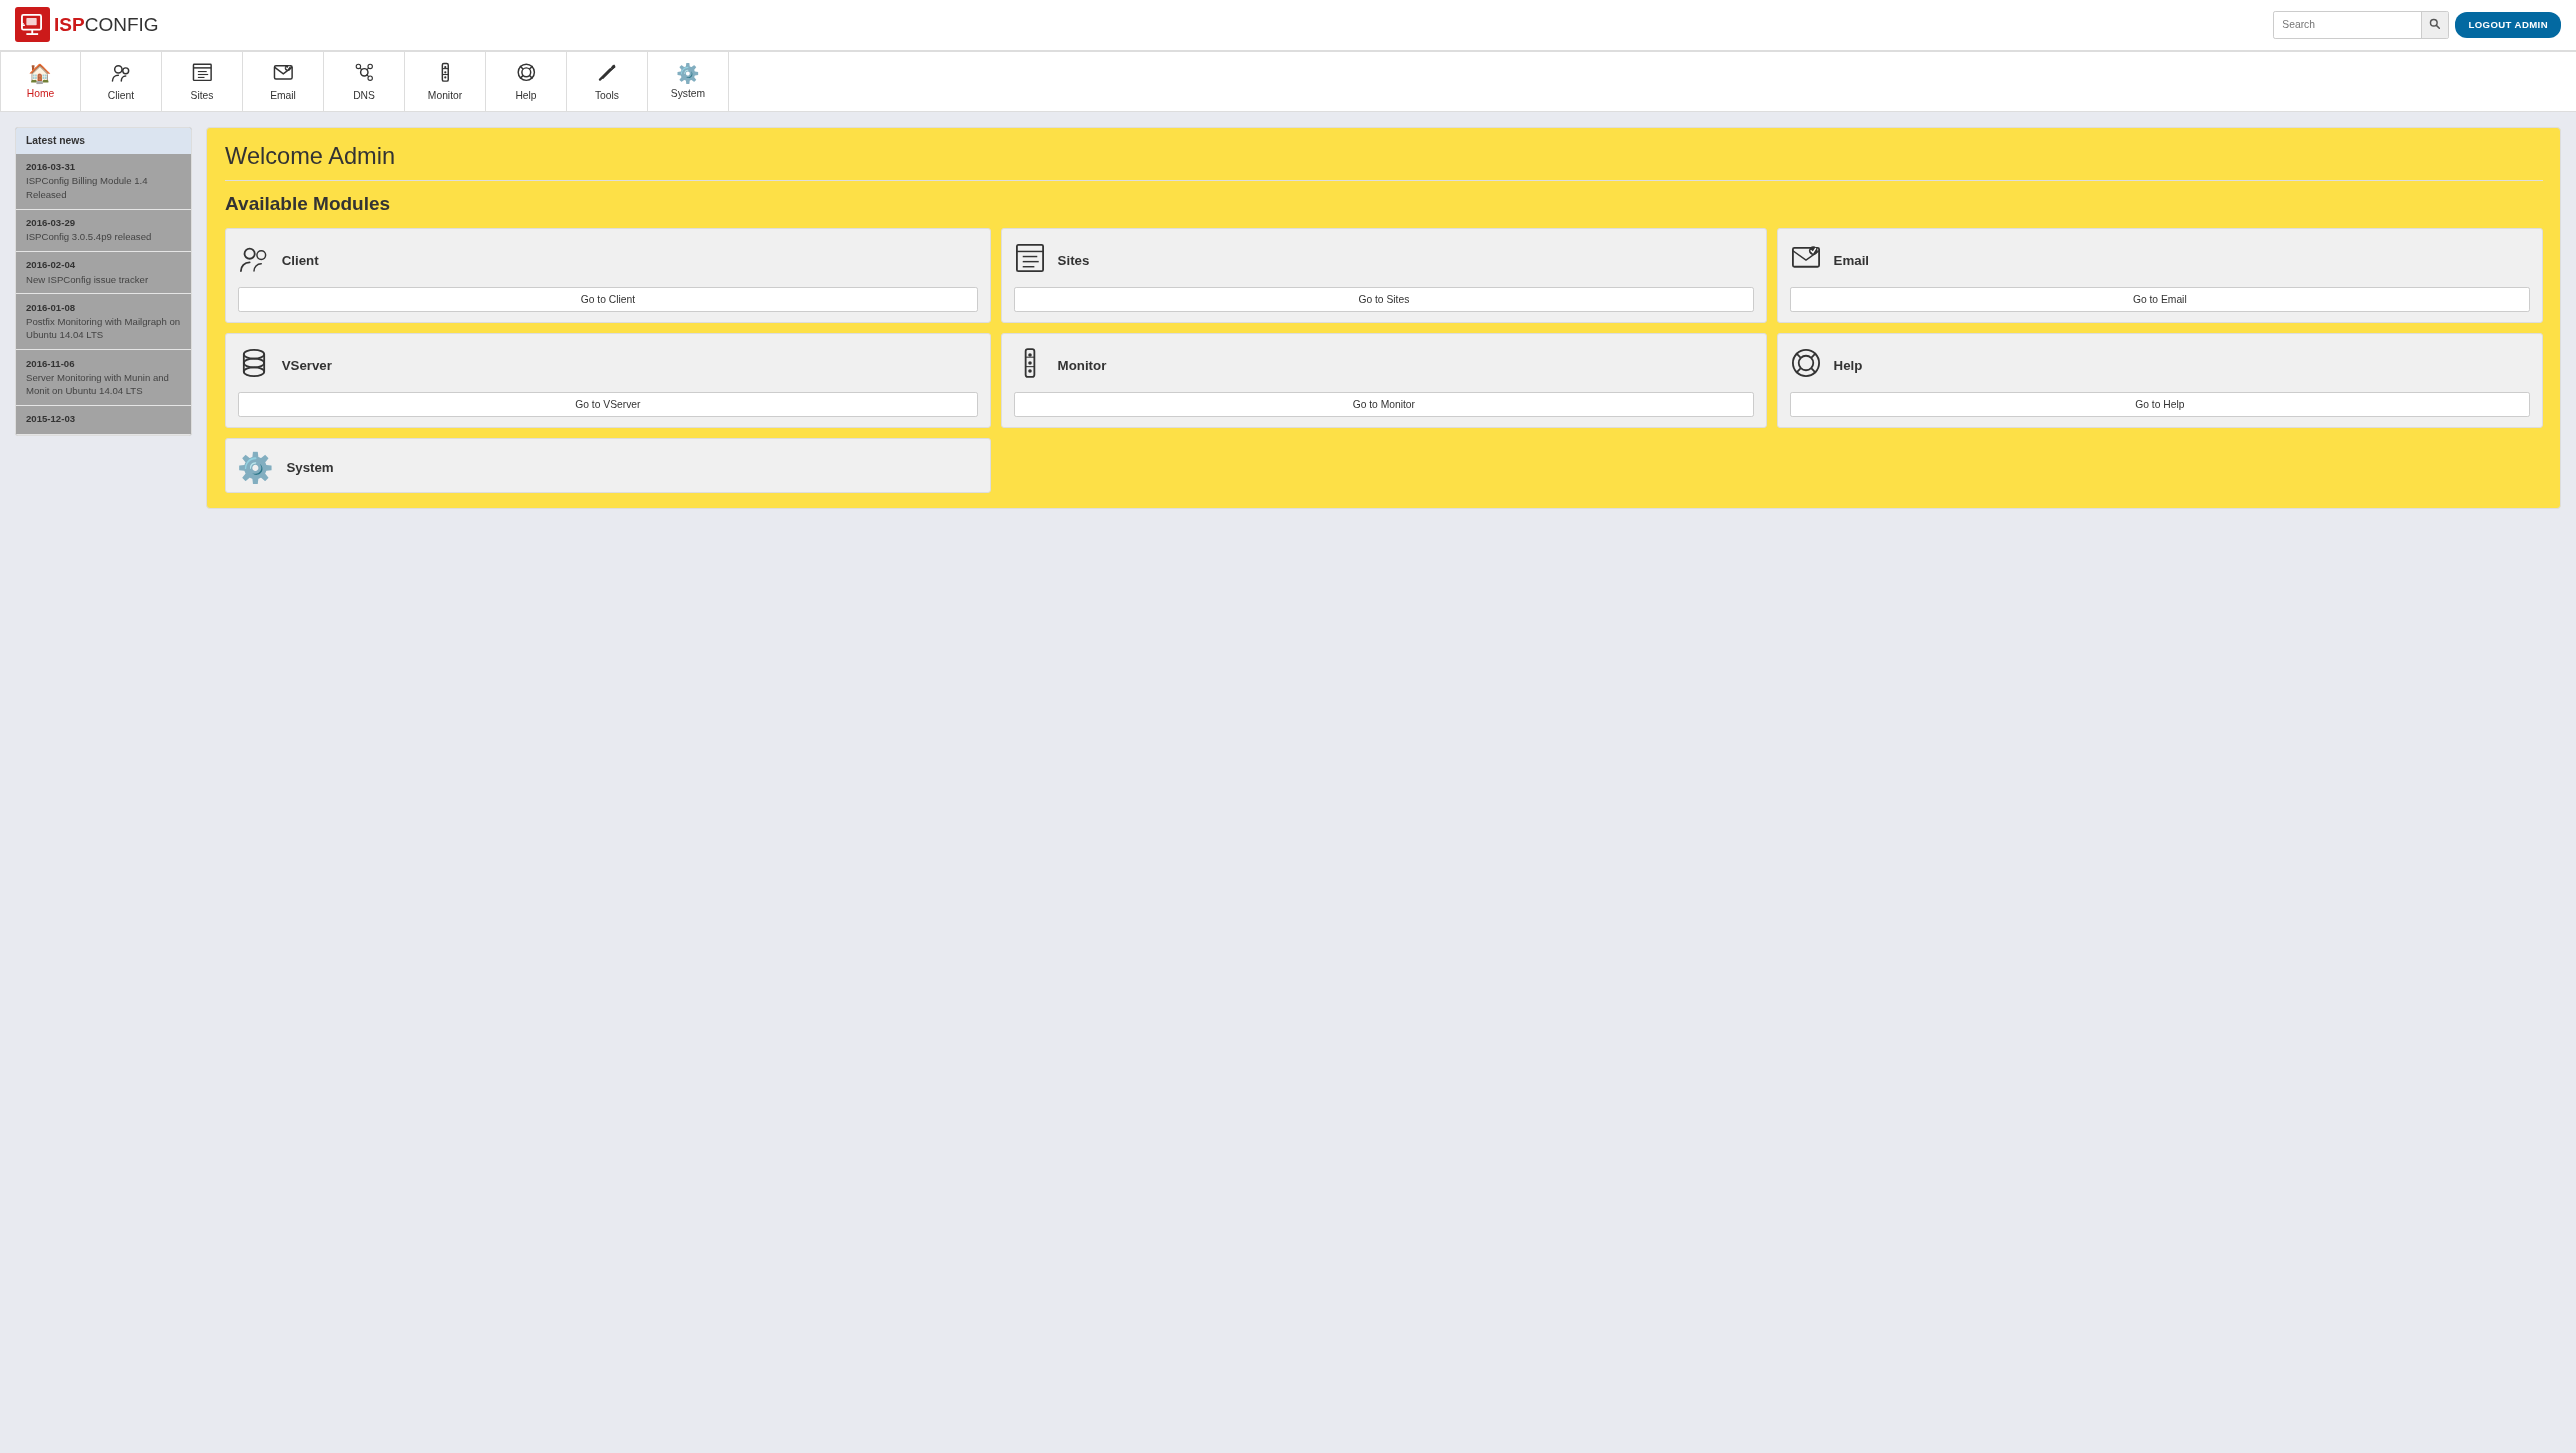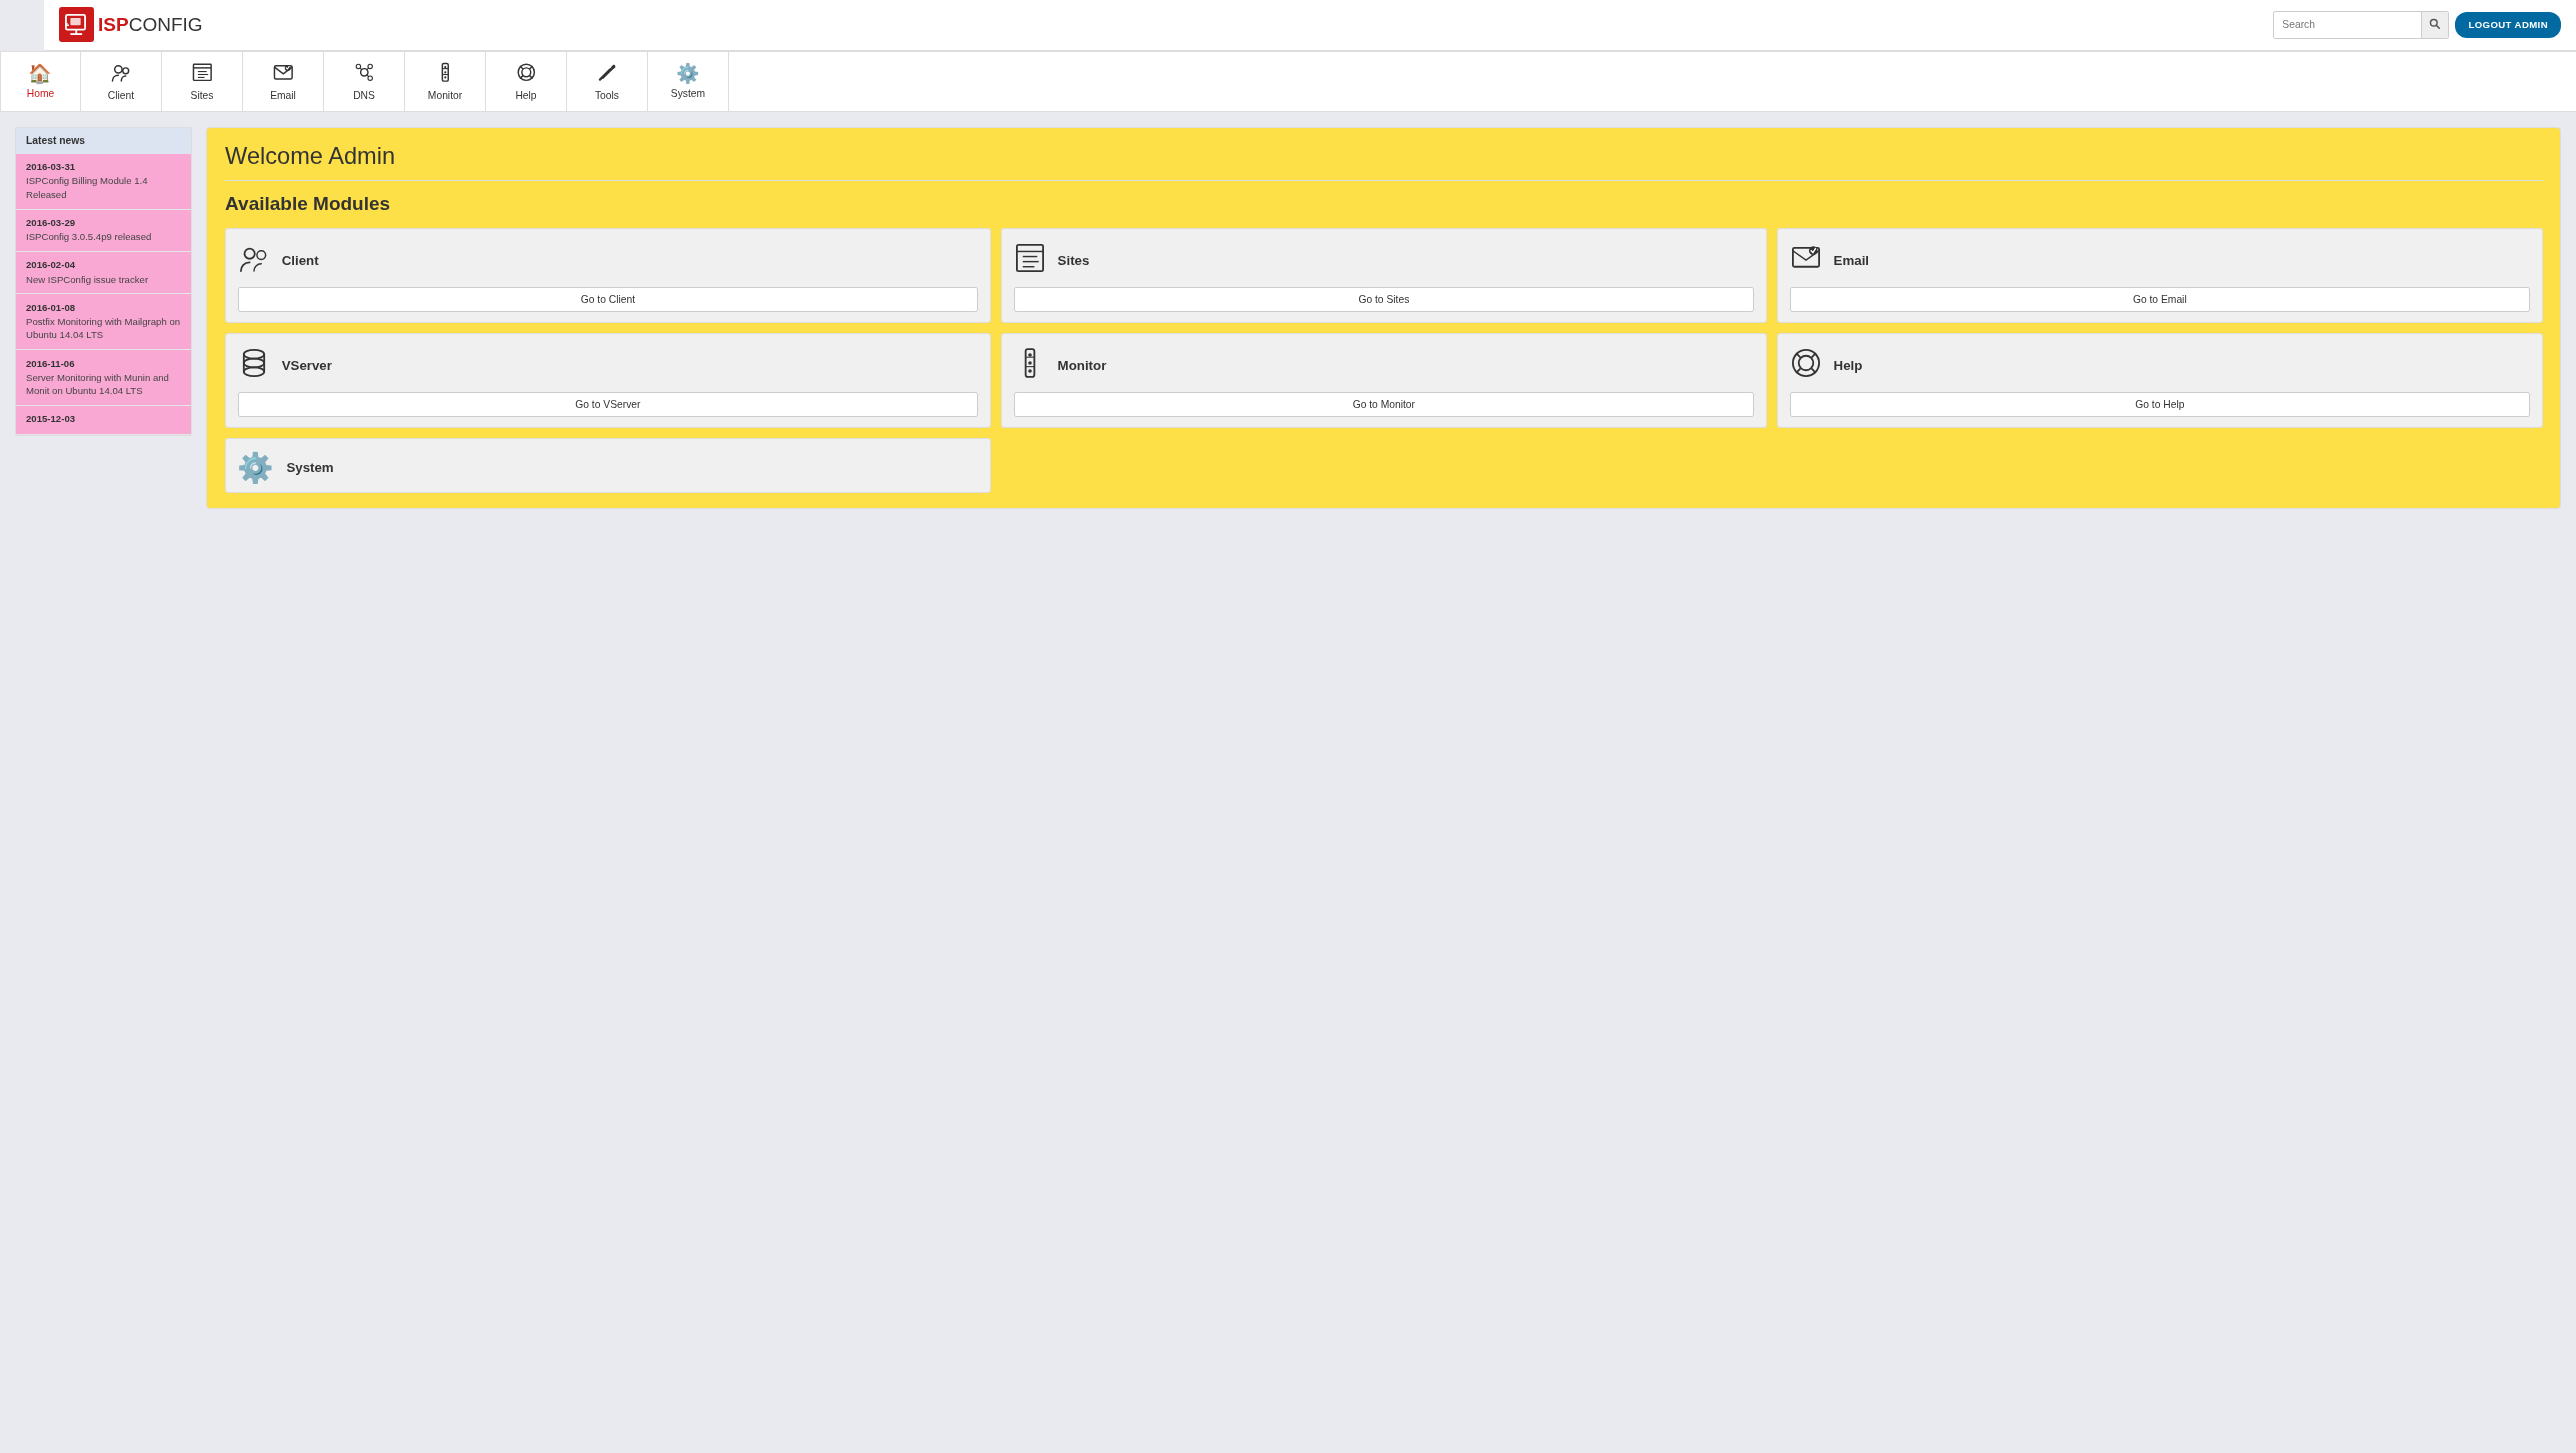--- a/index.html
+++ b/index.html
@@ -6,21 +6,20 @@
     body { font-family: Arial, sans-serif; background: #e8eaf0; font-size: 10.3px; color: #333; }
 
     
     .header {
       background: #fff;
       display: flex;
       align-items: center;
       justify-content: space-between;
       padding: 7.4px 14.7px;
       border-bottom: 0.7px solid #ddd;
-      margin-left: 44px;
     }
     .logo-area {
       display: flex;
       align-items: center;
       gap: 4.4px;
     }
     .logo-icon {
       width: 35px;
       height: 35px;
       background: #cc1a1a;
@@ -106,21 +105,21 @@
       display: flex;
       padding: 14.7px;
       gap: 14.7px;
       align-items: flex-start;
     }
 
     
     .sidebar {
       width: 177px;
       flex-shrink: 0;
-      background: #f9a8d4;
+      background: #a3a3a3;
       border: 0.7px solid #ddd;
       border-radius: 2.2px;
       overflow: hidden;
     }
     .sidebar-header {
       background: #dbe4f0;
       padding: 7.4px 10.3px;
       font-weight: bold;
       font-size: 10.3px;
       color: #333;

